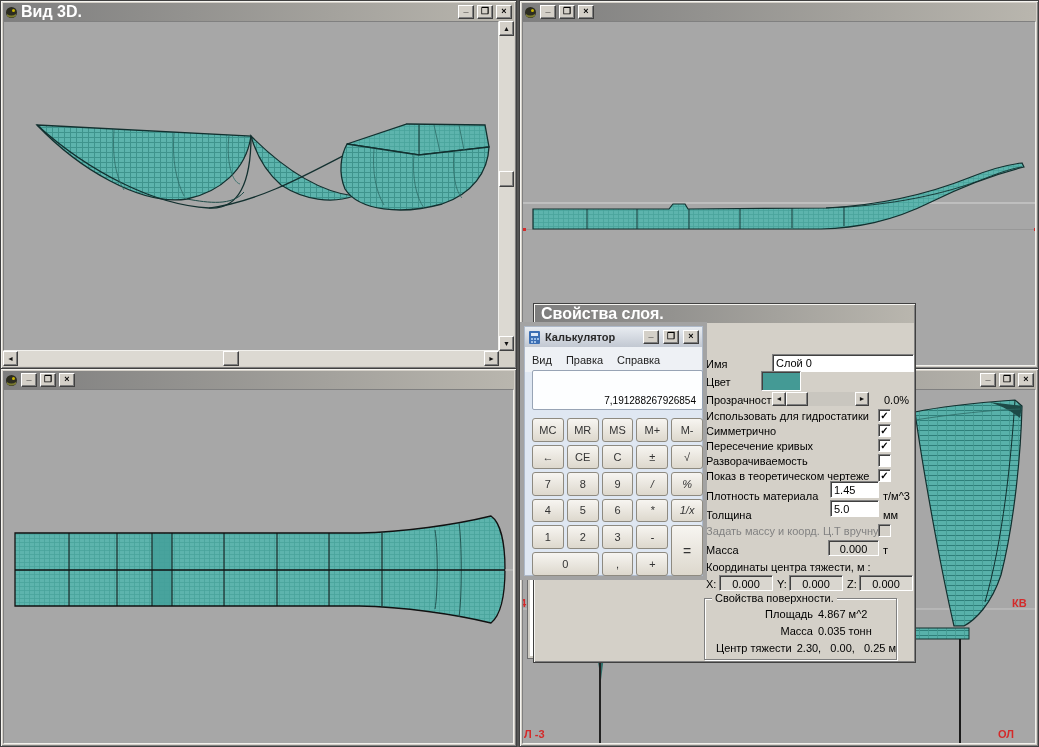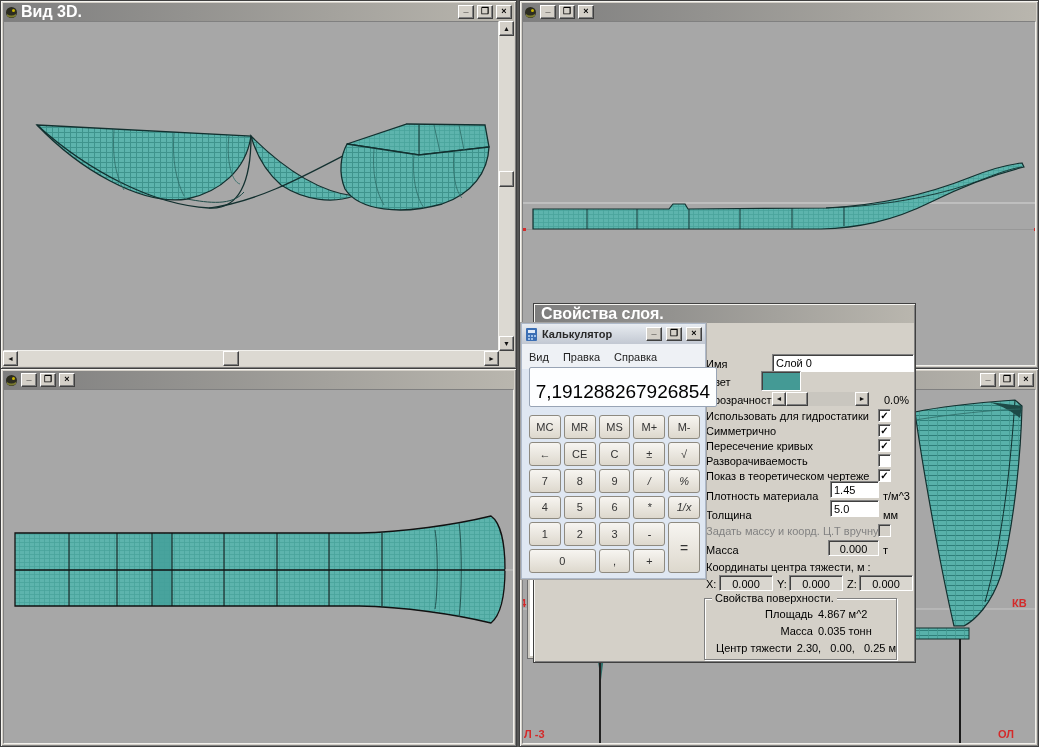--- a/index.html
+++ b/index.html
@@ -60,33 +60,33 @@
   .grp .gttl { position:absolute; top:-7px; left:7px; background:#d4d0c8; padding:0 3px; }
   .srow { position:absolute; left:0; right:0; display:flex; }
   .srow .sl { width:108px; text-align:right; }
   .srow .sv { margin-left:5px; white-space:pre; }
   
   .mini-sb { position:absolute; height:14px; background:#c9c6bf; }
   .mini-sb .sb-btn { width:14px; height:14px; line-height:12px; top:0; }
 
   
   .calc { position:absolute; left:520px; top:322px; width:187px; height:258px;
-    background:#dfe7f2; border:1px solid #a3a3a3;
+    background:#dfe7f2; border:4px solid #a3a3a3;
     box-shadow: 0 0 0 1px #aeb9c9 inset; z-index:4; }
   .calc-tbar { position:absolute; left:1px; right:1px; top:1px; height:20px;
     background:linear-gradient(#e8ecf1,#c2c8d2);
     display:flex; align-items:center; gap:4px; padding:0 3px; }
   .calc-tbar .ttl { flex:1; font-weight:bold; color:#2a2a2a; }
   .calc-menu { position:absolute; left:1px; right:1px; top:21px; height:25px;
     background:#eef1f5; display:flex; align-items:center; color:#222; }
   .calc-menu span { padding:0 7px; }
-  .calc-disp { position:absolute; left:8px; top:44px; width:188px; height:40px;
+  .calc-disp { position:absolute; left:8px; top:44px; width:171px; height:40px;
     background:#fdfeff; border:1px solid #98a4b5; border-radius:2px;
     display:flex; align-items:flex-end; justify-content:flex-end;
-    padding:3px 6px; font-size:19px; color:#000; }
+    padding:3px 6px; font-size:10px; color:#000; }
   .calc-grid { position:absolute; left:8px; top:92px; width:171px; height:158px;
     display:grid; grid-template-columns:repeat(5,1fr);
     grid-template-rows:repeat(6,1fr); gap:3px; }
   .cbtn { background:linear-gradient(#f7f5f1,#ddd8cd); border:1px solid #8e8a80;
     border-radius:3px; font-size:11px; color:#333;
     display:flex; align-items:center; justify-content:center; font-style:normal; }
   .cbtn.eq { grid-column:5; grid-row:5 / span 2; font-size:14px; }
   .cbtn.zero { grid-column:1 / span 2; }
   .cbtn.it { font-style:italic; }
 

